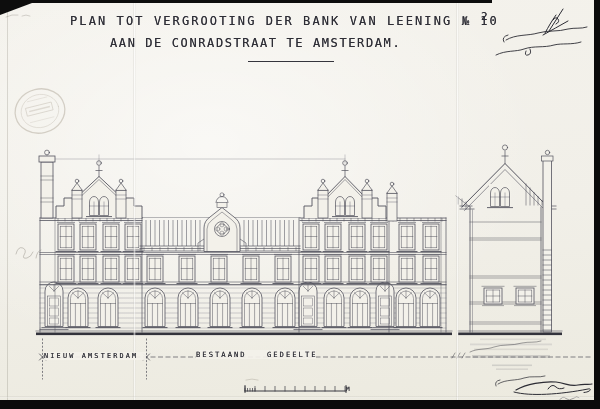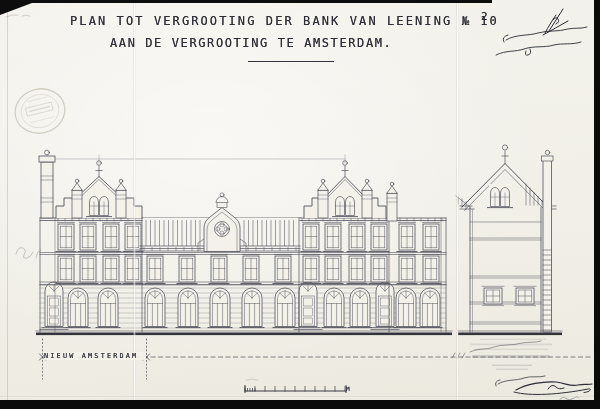--- a/index.html
+++ b/index.html
@@ -295,18 +295,19 @@
   <div class="edgeL"></div>
   <div class="fold f1"></div>
   <div class="fold f2"></div>
   <div class="creaseH"></div>
   <div class="scan-top"></div>
   <div class="scan-corner"></div>
   <div class="scan-right"></div>
   <div class="scan-bottom"></div>
 
   <div class="txt title1">PLAN TOT VERGROOTING DER BANK VAN LEENING № 10</div>
-  <div class="txt title2">AAN DE VERGROOTING TE AMSTERDAM.</div>
+  <div class="txt title2">AAN DE CONRADSTRAAT TE AMSTERDAM.</div>
   <div class="underline"></div>
   <div class="txt sheetnum">2</div>
   <div class="txt lbl-nieuw">NIEUW AMSTERDAM</div>
+  <div class="txt lbl-bestaand">BESTAAND GEDEELTE</div>
   <div class="txt lbl-m">M</div>
 </div>
 
 </body></html>

